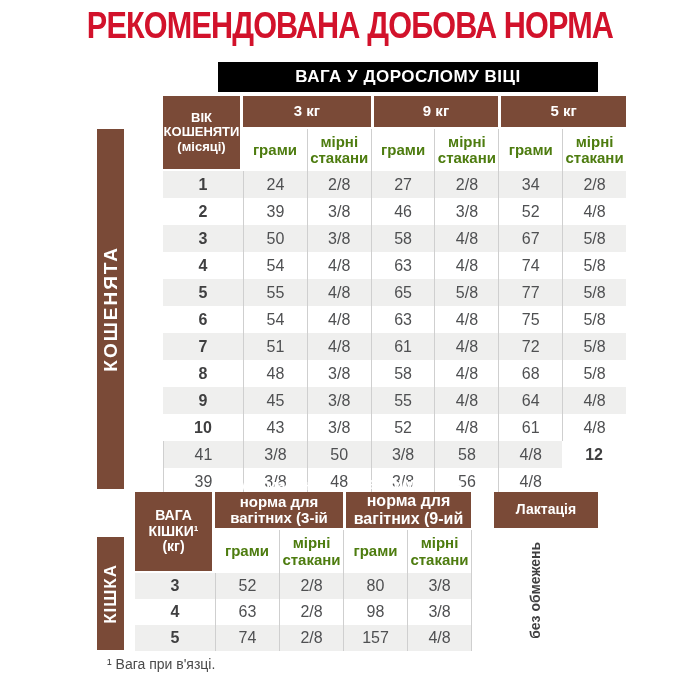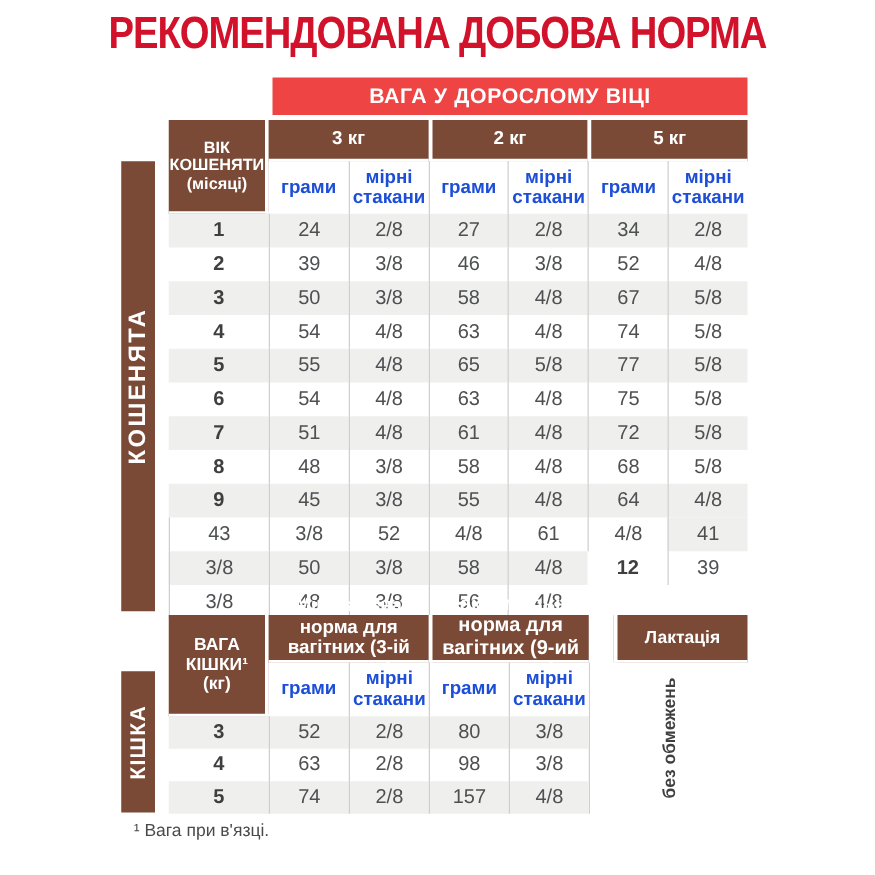--- a/index.html
+++ b/index.html
@@ -13,40 +13,40 @@
   .title{
     position:absolute;left:0;top:5px;width:700px;
     text-align:center;font-size:36px;font-weight:bold;
     color:#d2122b;letter-spacing:-1px;
     transform:scaleX(0.85);transform-origin:50% 50%;
     white-space:nowrap;
   }
 
   .grayband{
     position:absolute;left:218px;top:62px;width:380px;height:30px;
-    background:#ef4444;color:#fff;font-weight:bold;font-size:17px;
+    background:#000000;color:#fff;font-weight:bold;font-size:17px;
     display:flex;align-items:center;justify-content:center;
     letter-spacing:.5px;
   }
 
   .sidebar{
     position:absolute;left:97px;width:27px;background:#7a4a37;
     display:flex;align-items:center;justify-content:center;
   }
   .sidebar span{
     writing-mode:vertical-rl;transform:rotate(180deg);
     color:#fff;font-weight:bold;white-space:nowrap;
   }
   .sidebar.kittens{top:129px;height:360px;}
   .sidebar.kittens span{font-size:19px;letter-spacing:2px;}
   .sidebar.queen{top:537px;height:113px;}
   .sidebar.queen span{font-size:17px;letter-spacing:1px;}
 
   .tbl{position:absolute;left:135px;width:463px;display:grid;}
-  #t1{top:96px;grid-template-columns:80px repeat(6,1fr);grid-template-rows:33px 42px repeat(12,27px);}
+  #t1{top:96px;grid-template-columns:80px repeat(6,1fr);grid-template-rows:33px 42px repeat(12,27px);margin-left:28px;}
   #t2{top:492px;grid-template-columns:80px 64px 64px 64px 64px 127px;grid-template-rows:38px 43px repeat(3,26px);}
 
   .cell{
     display:flex;align-items:center;justify-content:center;
     text-align:center;box-sizing:border-box;line-height:1.1;
   }
   .hdr{background:#7a4a37;color:#fff;font-weight:bold;}
   .hdr.gap-r{border-right:3px solid #fff;}
   .hdr.gap-l{border-left:3px solid #fff;}
   .hdr.gap-b{border-bottom:2px solid #fff;}
@@ -60,21 +60,21 @@
   .t2-lact{grid-area:1/6/2/7;font-size:14px;margin-left:20px;}
   .t2-lactcell{
     grid-area:2/6/6/7;background:#fff;border-left:1px solid #cfcfcf;
     display:flex;align-items:center;justify-content:center;
   }
   .t2-lactcell span{
     writing-mode:vertical-rl;transform:rotate(180deg);
     font-weight:bold;font-size:14px;color:#3f3f40;white-space:nowrap;
   }
 
-  .sub{background:#fff;color:#1d4ed8;font-weight:bold;font-size:15px;padding:2px;}
+  .sub{background:#fff;color:#4d7c0f;font-weight:bold;font-size:15px;padding:2px;}
   .bl{border-left:1px solid #cfcfcf;}
   .rowhead{font-weight:bold;color:#3f3f40;font-size:16px;}
   .val{color:#4f5052;font-size:16px;}
   .stripe{background:#efefee;}
 
   .footnote{
     position:absolute;left:107px;top:656px;
     font-size:14px;color:#4a4a4a;
   }
 </style>
@@ -87,21 +87,21 @@
 
   <div class="grayband">ВАГА У ДОРОСЛОМУ ВІЦІ</div>
 
   <div class="sidebar kittens">
     <span>КОШЕНЯТА</span>
   </div>
 
   <div class="tbl" id="t1">
     <div class="cell hdr gap-r gap-b t1-age">ВІК КОШЕНЯТИ (місяці)</div>
     <div class="cell hdr grp gap-b g3">3 кг</div>
-    <div class="cell hdr grp gap-l gap-b g4">2 кг</div>
+    <div class="cell hdr grp gap-l gap-b g4">9 кг</div>
     <div class="cell hdr grp gap-l gap-b g5">5 кг</div>
   <div class="cell sub">грами</div>
       <div class="cell sub bl">мірні стакани</div>
       <div class="cell sub bl">грами</div>
       <div class="cell sub bl">мірні стакани</div>
       <div class="cell sub bl">грами</div>
       <div class="cell sub bl">мірні стакани</div>
       <div class="cell rowhead stripe">1</div>
       <div class="cell val bl stripe">24</div>
       <div class="cell val bl stripe">2/8</div>
@@ -158,20 +158,21 @@
       <div class="cell val bl">4/8</div>
       <div class="cell val bl">68</div>
       <div class="cell val bl">5/8</div>
       <div class="cell rowhead stripe">9</div>
       <div class="cell val bl stripe">45</div>
       <div class="cell val bl stripe">3/8</div>
       <div class="cell val bl stripe">55</div>
       <div class="cell val bl stripe">4/8</div>
       <div class="cell val bl stripe">64</div>
       <div class="cell val bl stripe">4/8</div>
+      <div class="cell rowhead">10</div>
       <div class="cell val bl">43</div>
       <div class="cell val bl">3/8</div>
       <div class="cell val bl">52</div>
       <div class="cell val bl">4/8</div>
       <div class="cell val bl">61</div>
       <div class="cell val bl">4/8</div>
       <div class="cell val bl stripe">41</div>
       <div class="cell val bl stripe">3/8</div>
       <div class="cell val bl stripe">50</div>
       <div class="cell val bl stripe">3/8</div>

